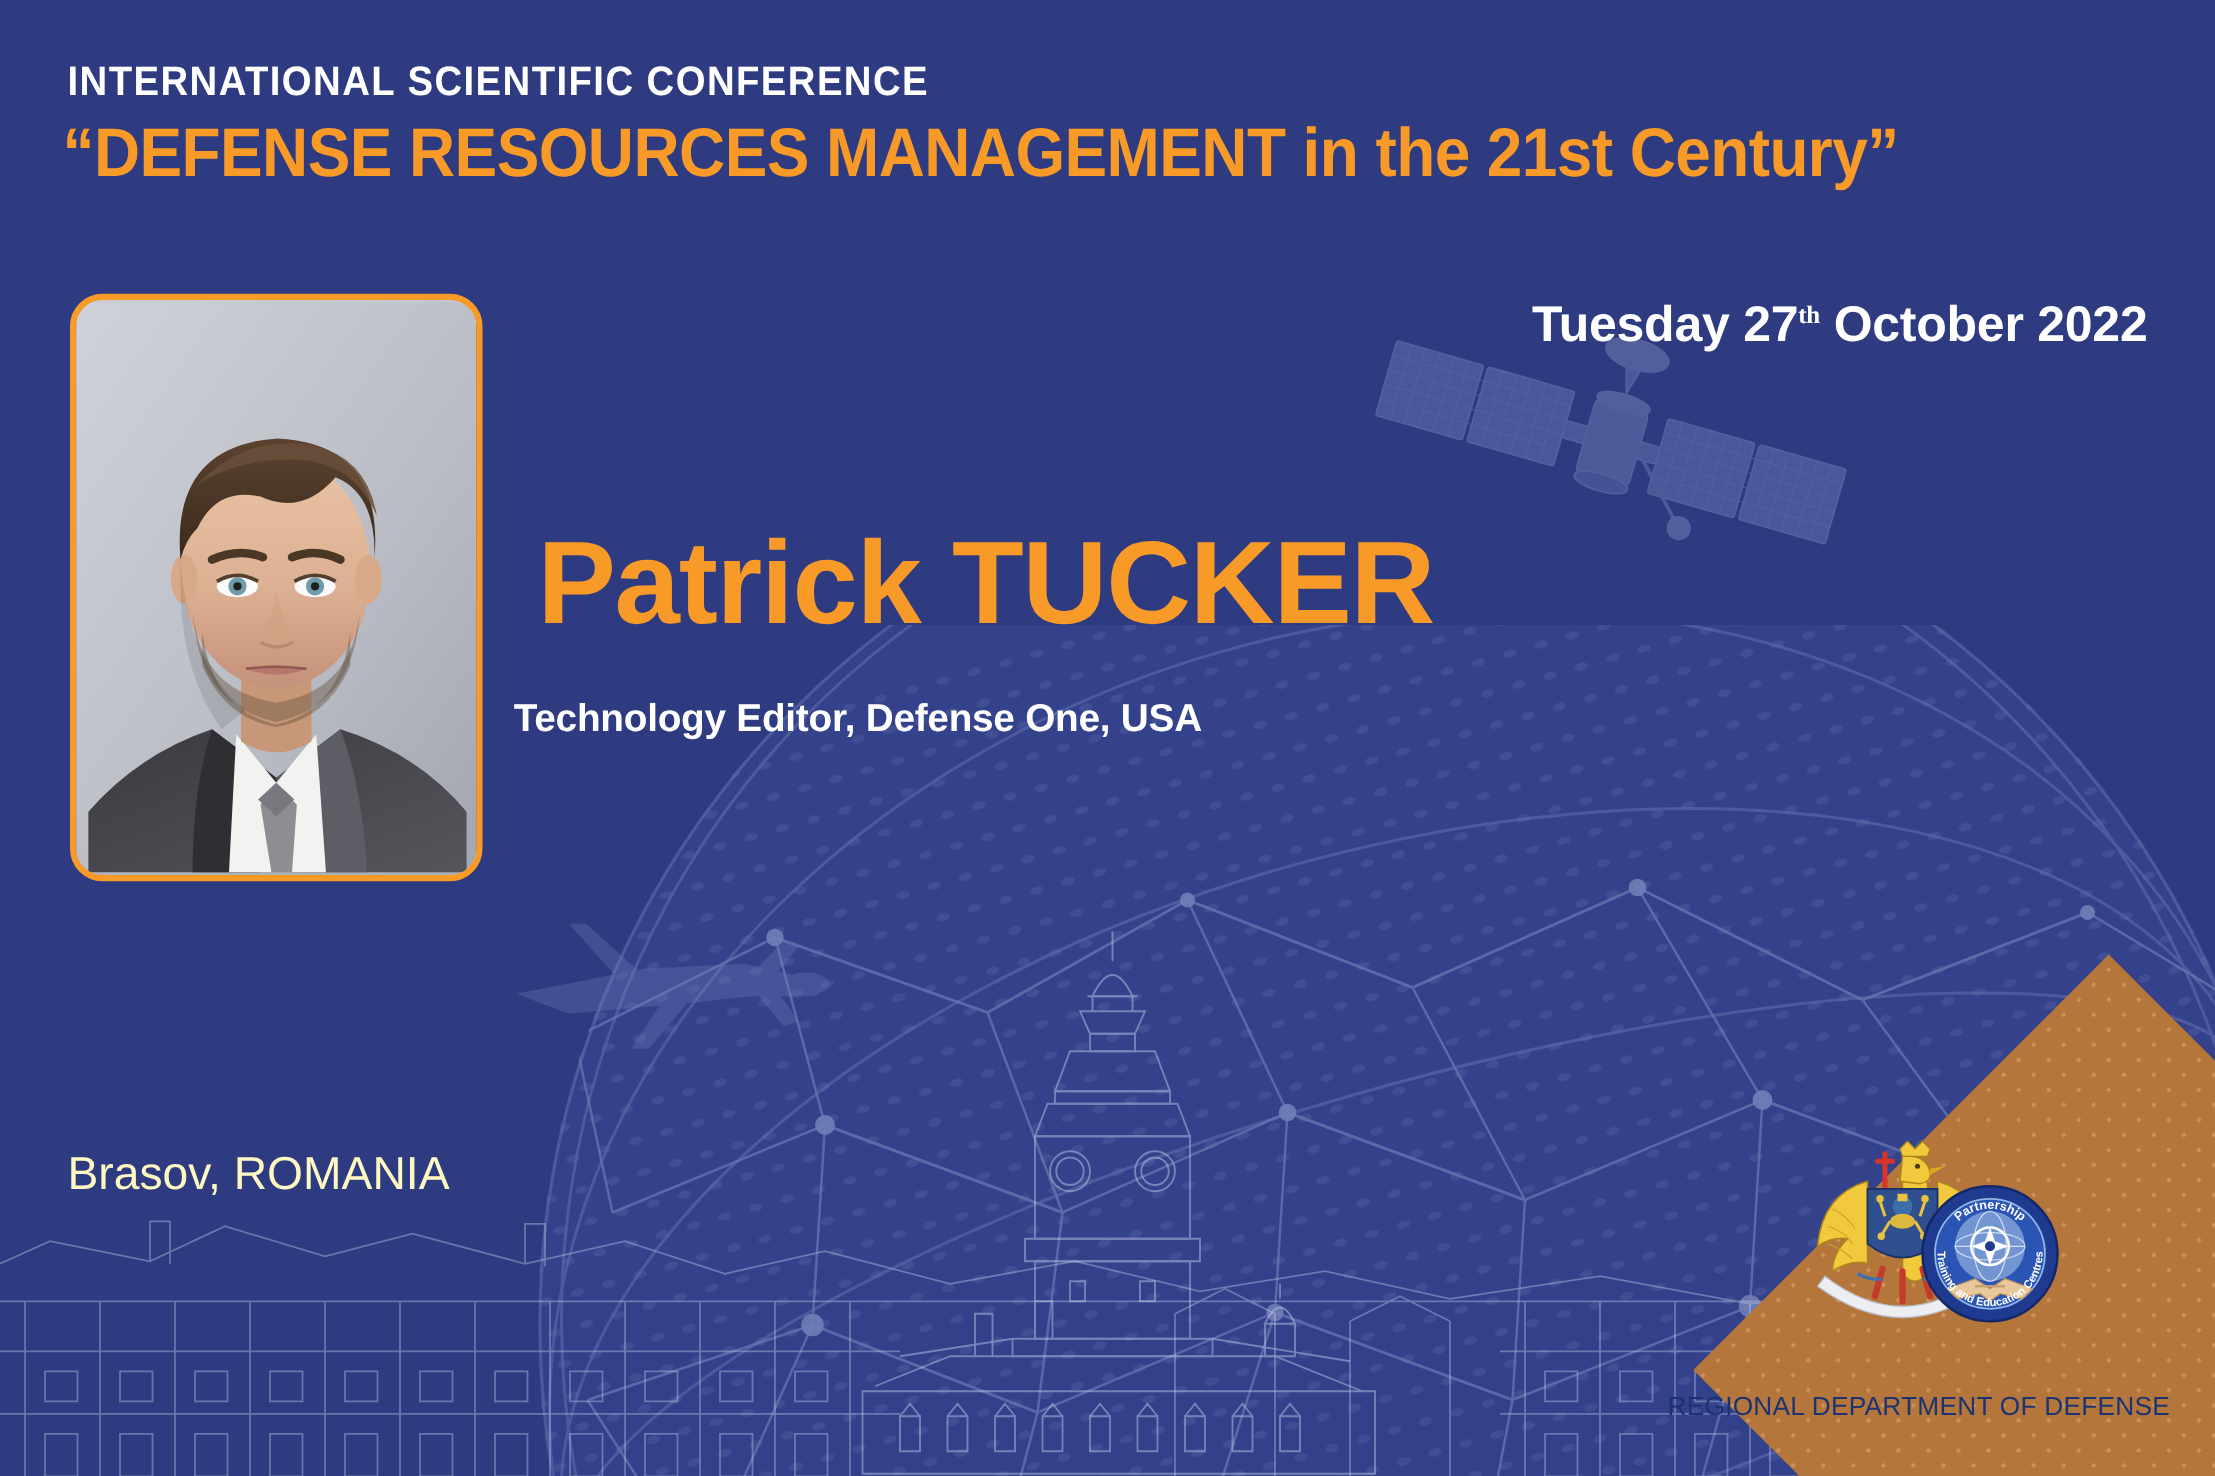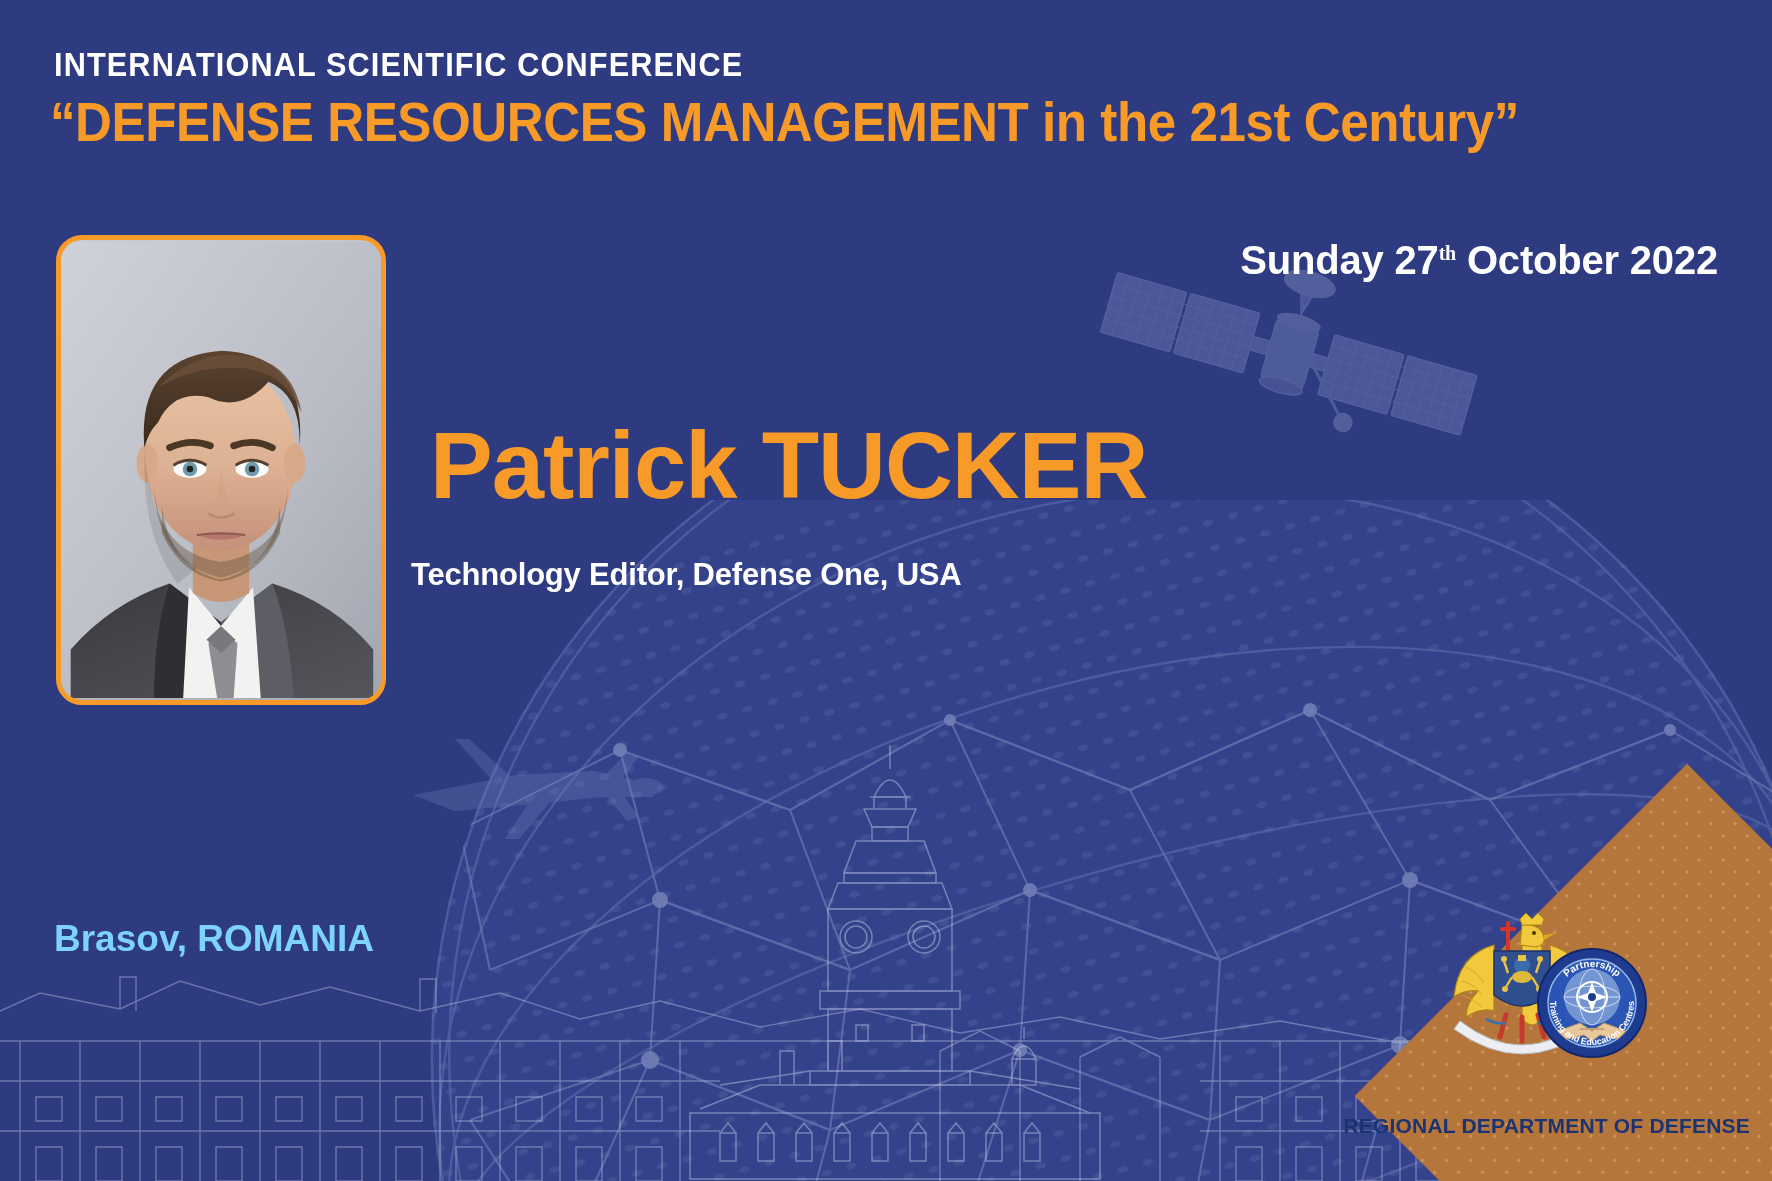--- a/index.html
+++ b/index.html
@@ -124,23 +124,23 @@
     font-size: 31px;
     font-weight: bold;
     white-space: nowrap;
     letter-spacing: -0.2px;
   }
 
   
   .location {
     position: absolute;
     left: 54px; top: 918px;
-    color: #7dd3fc;
+    color: #fef9c3;
     font-size: 37px;
-    font-weight: bold;
+    font-weight: normal;
     white-space: nowrap;
   }
 
   
   .logo-diamond {
     position: absolute;
     right: -150px; bottom: -150px;
     width: 470px; height: 470px;
     background: #b5763c;
     transform: rotate(45deg);
@@ -156,24 +156,24 @@
   .logo-emblems {
     position: absolute;
     right: 110px; bottom: 120px;
     width: 230px; height: 150px;
   }
 
   .logo-caption {
     position: absolute;
     right: 22px; bottom: 42px;
     width: 430px;
-    text-align: right;
+    text-align: center;
     color: #1b3372;
     font-size: 21px;
-    font-weight: bold;
+    font-weight: normal;
     line-height: 1.22;
     letter-spacing: .2px;
   }
 </style>
 </head>
 <body>
 
 <div id="poster">
 
   <div class="bg-layer">
@@ -368,21 +368,21 @@
           <path d="M940 170 L980 150 L1020 170 M940 170 V300 M1020 170 V300"></path>
           <path d="M1080 176 L1120 156 L1160 176 M1080 176 V300 M1160 176 V300"></path>
         </g>
       </svg>
     </div>
   </div>
 
   <div class="kicker">INTERNATIONAL SCIENTIFIC CONFERENCE</div>
   <div class="headline">“DEFENSE RESOURCES MANAGEMENT in the 21st Century”</div>
 
-  <div class="date"><span>Sunday 27</span><sup>th</sup><span> October 2022</span></div>
+  <div class="date"><span>Tuesday 27</span><sup>th</sup><span> October 2022</span></div>
 
   <div class="portrait">
     <svg viewBox="0 0 330 470" xmlns="http://www.w3.org/2000/svg">
       <defs>
         <linearGradient id="bgp" x1="0" y1="0" x2="1" y2="1">
           <stop offset="0%" stop-color="#cfd2d8"></stop>
           <stop offset="60%" stop-color="#b9bcc4"></stop>
           <stop offset="100%" stop-color="#a2a6b0"></stop>
         </linearGradient>
         <linearGradient id="skin" x1="0" y1="0" x2="0" y2="1">

